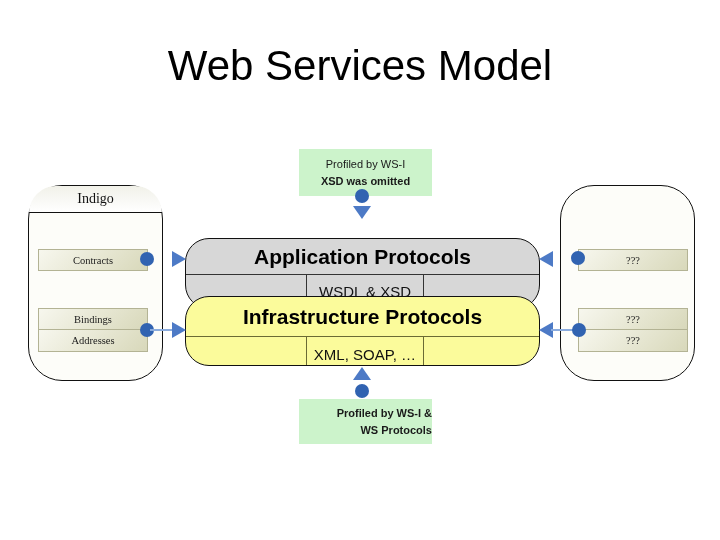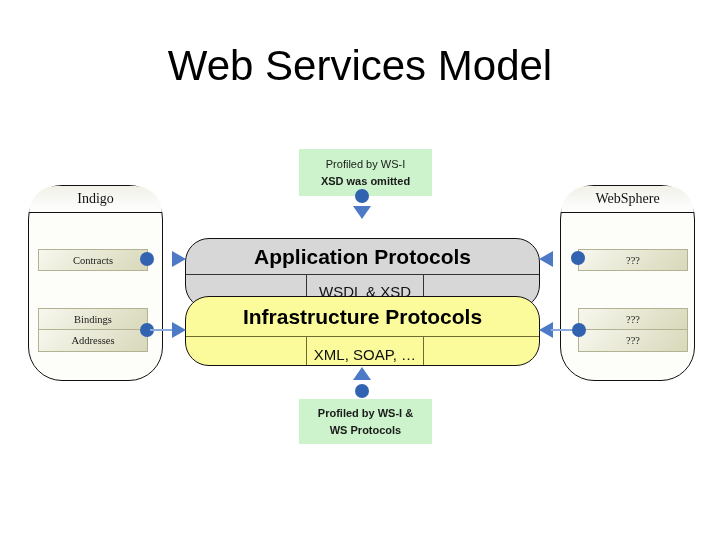--- a/index.html
+++ b/index.html
@@ -7,21 +7,21 @@
   .slide{position:absolute;inset:0;}
 
   .slide-title{position:absolute;left:0;top:42px;width:720px;text-align:center;
     font-size:42px;font-weight:400;color:#000;letter-spacing:0;}
 
   
   .note{position:absolute;left:299px;width:133px;background:var(--note-bg,#ccf3cb);
     display:flex;flex-direction:column;align-items:center;justify-content:center;
     font-size:11px;line-height:1.5;color:#1a1a1a;text-align:center;}
   .note.top{top:149px;height:47px;}
-  .note.bottom{top:399px;height:45px;}
+  .note.bottom{top:399px;height:45px;align-items:flex-end;}
   .bold{font-weight:700;}
 
   
   .panel{position:absolute;top:185px;width:135px;height:196px;box-sizing:border-box;
     border:1.6px solid #111;border-radius:34px;background:var(--panel-bg,#fdfdf9);font-family:Liberation Serif, serif;}
   .panel.left{left:28px;}
   .panel.right{left:560px;}
   .panel-header{height:27px;box-sizing:border-box;border-bottom:1.6px solid #111;
     border-radius:34px 34px 0 0;background:linear-gradient(#f1f1e9,#ffffff);
     display:flex;align-items:center;justify-content:center;font-size:14px;color:#111;}
@@ -84,21 +84,20 @@
   </div>
 
   <div class="panel left">
     <div class="panel-header">Indigo</div>
     <div class="panel-item pi-1">Bindings</div>
     <div class="panel-item pi-0">Contracts</div>
     <div class="panel-item pi-2">Addresses</div>
   </div>
 
   <div class="panel right">
-    <div class="panel-header">WebSphere</div>
     <div class="panel-item pi-0">???</div>
     <div class="panel-item pi-1">???</div>
     <div class="panel-item pi-2">???</div>
   </div>
 
   <div class="proto app">
     <div class="proto-title">Application Protocols</div>
     <div class="proto-row">
       <div class="cell c0"></div>
       <div class="cell c1">WSDL &amp; XSD</div>

